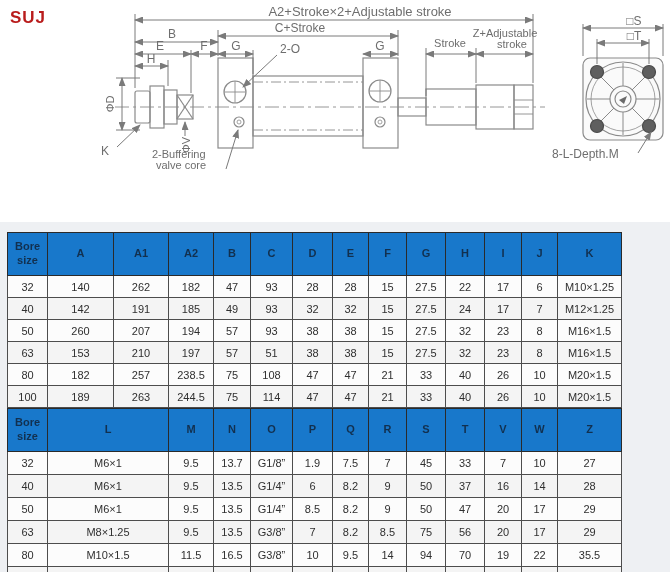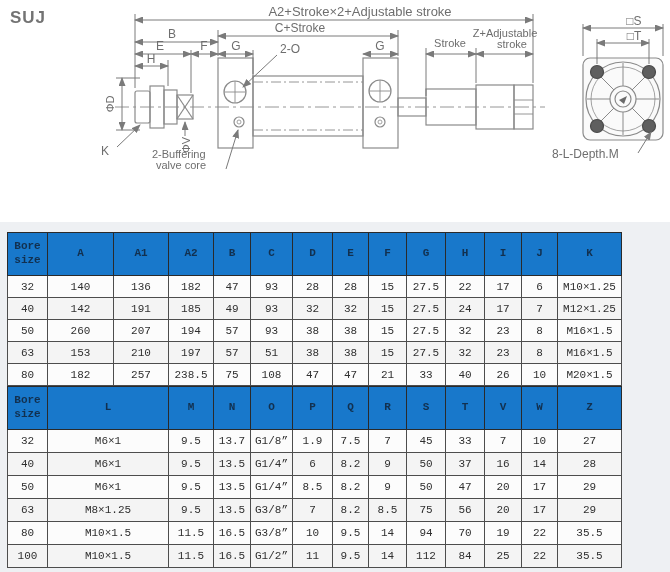--- a/index.html
+++ b/index.html
@@ -3,30 +3,30 @@
 <meta charset="utf-8">
 <style>
   html,body{margin:0;padding:0;}
   body{
     width:670px;height:572px;overflow:hidden;background:#ffffff;
     font-family:"Liberation Sans", sans-serif;
   }
   .top-section{position:relative;width:670px;height:222px;background:#ffffff;}
   .model-label{
     position:absolute;left:10px;top:8px;font-size:17px;letter-spacing:1px;
-    color:#737373;font-weight:bold;
+    color:#b91c1c;font-weight:bold;
   }
   .drawing-svg{position:absolute;left:0;top:0;}
   .lower-panel{
     width:670px;height:350px;background:#eef0f3;box-sizing:border-box;
     padding:10px 0 0 7px;
   }
   table.spec{
     border-collapse:collapse;table-layout:fixed;width:614px;
-    font-size:11px;color:#2f2f2f;font-family:Liberation Mono, monospace;
+    font-size:11px;color:#2f2f2f;
   }
   table.spec th{
     background:#1878cb;color:#12304f;font-weight:700;font-size:11px;
     border:1px solid #2a2a2a;height:40px;vertical-align:middle;
     text-align:center;padding:1px;line-height:1.25;
   }
   table.spec td{
     border:1px solid #4d4d4d;text-align:center;padding:0 2px;
     background:#fcfcfc;
   }
@@ -225,21 +225,21 @@
           <th>H</th>
           <th>I</th>
           <th>J</th>
           <th>K</th>
         </tr>
       </thead>
       <tbody>
         <tr>
           <td>32</td>
           <td>140</td>
-          <td>136</td>
+          <td>262</td>
           <td>182</td>
           <td>47</td>
           <td>93</td>
           <td>28</td>
           <td>28</td>
           <td>15</td>
           <td>27.5</td>
           <td>22</td>
           <td>17</td>
           <td>6</td>
@@ -293,20 +293,36 @@
           <td>8</td>
           <td>M16×1.5</td>
         </tr>
         <tr>
           <td>80</td>
           <td>182</td>
           <td>257</td>
           <td>238.5</td>
           <td>75</td>
           <td>108</td>
+          <td>47</td>
+          <td>47</td>
+          <td>21</td>
+          <td>33</td>
+          <td>40</td>
+          <td>26</td>
+          <td>10</td>
+          <td>M20×1.5</td>
+        </tr>
+        <tr>
+          <td>100</td>
+          <td>189</td>
+          <td>263</td>
+          <td>244.5</td>
+          <td>75</td>
+          <td>114</td>
           <td>47</td>
           <td>47</td>
           <td>21</td>
           <td>33</td>
           <td>40</td>
           <td>26</td>
           <td>10</td>
           <td>M20×1.5</td>
         </tr>
       </tbody>

